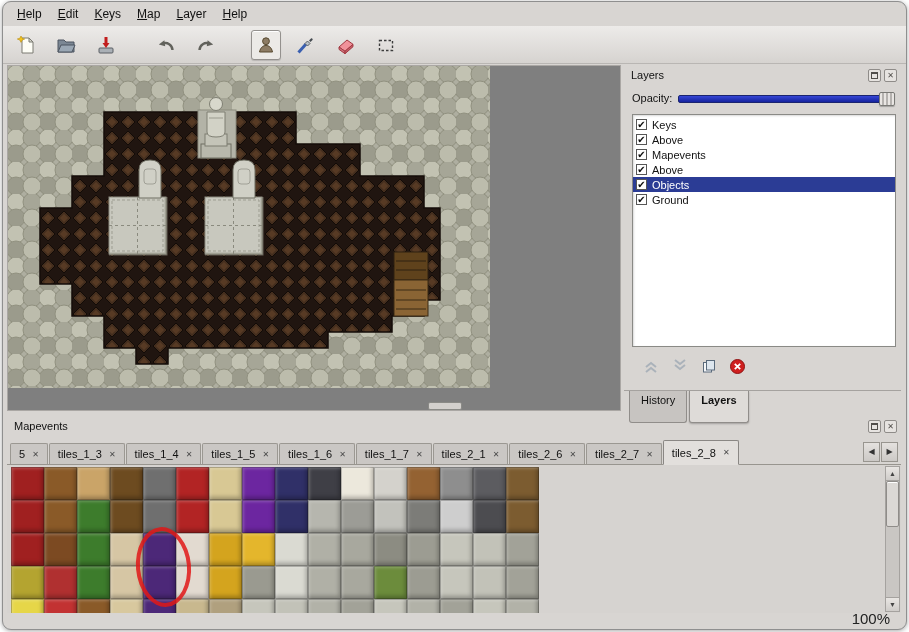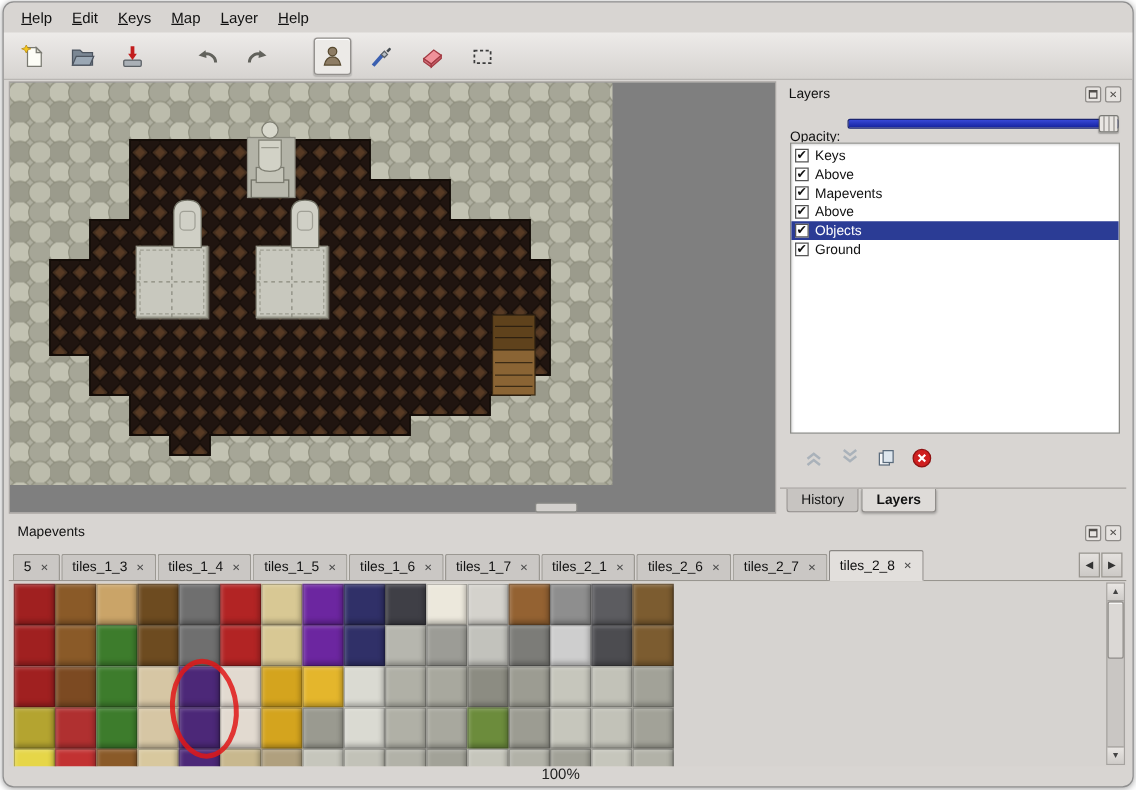--- a/index.html
+++ b/index.html
@@ -28,39 +28,39 @@
   .h-thumb { position:absolute; left:420px; top:0; width:34px; height:8px;
     background:#d3d0cd; border:1px solid #8a8a86; border-radius:2px; }
   
   .layers-panel { position:absolute; left:621px; top:64px; width:277px; height:346px; }
   .panel-header { height:18px; display:flex; align-items:center; padding:0 4px 0 7px; font-size:11px; color:#111; }
   .panel-header .spacer { flex:1; }
   .win-icon { width:13px; height:13px; margin-left:3px; display:flex; align-items:center; justify-content:center;
     font-size:8px; color:#504d4a; border:1px solid #8f8c89; background:#e6e3e0; border-radius:2px; }
   .float-glyph { width:7px; height:7px; border:1px solid #504d4a; border-top-width:2px; }
   .opacity-row { position:absolute; left:0; top:20px; width:100%; height:26px; }
-  .opacity-label { position:absolute; left:8px; top:6px; font-size:11px; color:#111;margin-top:12px; }
+  .opacity-label { position:absolute; left:8px; top:6px; font-size:11px; color:#111; }
   .opacity-track { position:absolute; left:54px; right:6px; top:9px; height:8px;
     background:linear-gradient(#3747d6,#15239e); border:1px solid #1a2470; border-radius:2px; }
   .opacity-handle { position:absolute; right:6px; top:6px; width:16px; height:14px;
     background:repeating-linear-gradient(90deg,#e9e6e3 0 2px,#b5b2af 2px 4px);
     border:1px solid #7a7a76; border-radius:2px; box-shadow:0 1px 1px rgba(0,0,0,.25); }
   .layer-list { position:absolute; left:8px; right:5px; top:48px; height:233px; background:#ffffff;
     border:1px solid #8a8a86; box-shadow:inset 1px 1px 2px rgba(0,0,0,.15); overflow:hidden; padding:2px 0; }
   .layer-row { display:flex; align-items:center; gap:5px; height:15px; padding:0 3px; font-size:11px; color:#111; }
   .layer-row.selected { background:#2b3c95; }
   .layer-row.selected .layer-label { color:#ffffff; }
   .checkbox { flex:0 0 auto; width:11px; height:11px; background:#ffffff; border:1px solid #565656;
     font-size:10px; line-height:9px; text-align:center; color:#101010; }
   .layer-btns { position:absolute; left:0; top:286px; width:100%; height:28px;
     display:flex; align-items:center; gap:12px; padding-left:18px; }
   .lbtn { width:17px; height:17px; display:flex; align-items:center; justify-content:center; }
   .dock-tab-bar { position:absolute; left:0; bottom:0; width:100%; height:22px;
     border-top:1px solid #a5a29f; display:flex; align-items:flex-start; padding-left:5px; gap:2px; }
-  .dock-tab { font-size:11px; color:#111; padding:3px 11px 3px; background:#c7c4c1;
+  .dock-tab { font-size:11px; color:#111; padding:3px 11px 16px; background:#c7c4c1;
     border:1px solid #908d8a; border-top:none; border-radius:0 0 3px 3px; }
   .dock-tab.active { background:#dedbd8; box-shadow:0 1px 2px rgba(0,0,0,.25); font-weight:bold; }
   
   .tilesets-panel { position:absolute; left:4px; top:415px; width:894px; height:196px; }
   .ts-tab-bar { position:absolute; left:0; top:22px; width:100%; height:26px;
     display:flex; align-items:flex-end; padding-left:3px; gap:1px; border-bottom:1px solid #98958f; }
   .ts-tab { display:flex; align-items:center; gap:7px; height:21px; padding:0 8px;
     font-size:11px; color:#111; background:#cac7c4; border:1px solid #9b9892; border-bottom:none; border-radius:2px 2px 0 0; }
   .ts-tab.active { height:25px; background:#e2dfdc; border:1px solid #8a8784; border-bottom:1px solid #e2dfdc; margin-bottom:-1px;margin-top:40px; }
   .ts-tab-close { font-size:8px; color:#4a4a4a; }
@@ -75,21 +75,21 @@
     border:4px solid rgba(224,24,24,.85); border-radius:50%; transform:rotate(-5deg); pointer-events:none; }
   .vscroll { position:absolute; right:1px; top:1px; width:15px; height:146px;
     background:#c9c6c3; border:1px solid #a5a29f; }
   .scroll-arrow { position:absolute; left:0; width:13px; height:14px; display:flex; align-items:center; justify-content:center;
     font-size:7px; color:#444; background:linear-gradient(#e9e6e3,#cfccc9); border-bottom:1px solid #a5a29f; }
   .scroll-arrow.down { bottom:0; border-top:1px solid #a5a29f; border-bottom:none; }
   .v-thumb { position:absolute; left:0; top:14px; width:13px; height:46px;
     background:#dbd8d5; border:1px solid #8f8c89; border-radius:2px; box-shadow:inset 0 1px 0 #fff; }
   
   .status-bar { position:absolute; left:4px; right:4px; bottom:2px; height:17px;
-    display:flex; justify-content:center; align-items:center; padding-right:12px; font-size:12px; color:#222; }
+    display:flex; justify-content:flex-end; align-items:center; padding-right:12px; font-size:15px; color:#222; }
 </style>
 </head>
 <body>
 
 <div class="window">
 
   <div class="menu-bar">
       <div class="menu-item">Help</div>
       <div class="menu-item">Edit</div>
       <div class="menu-item">Keys</div>

